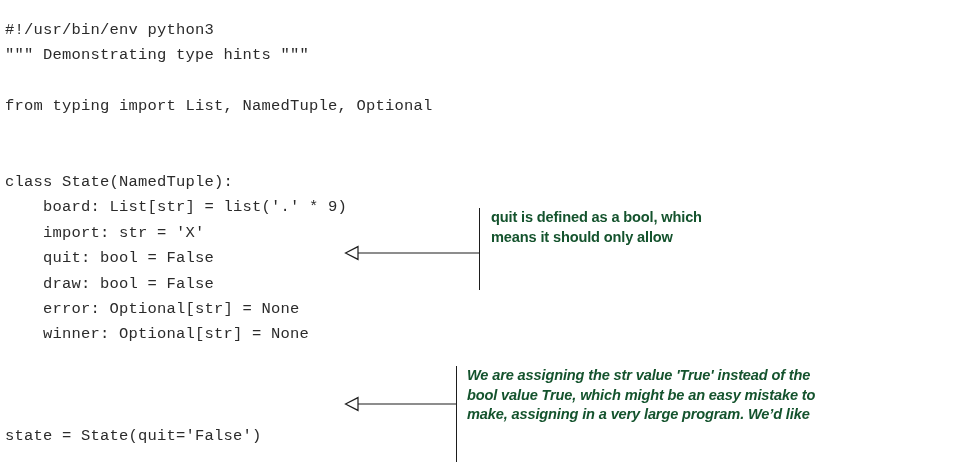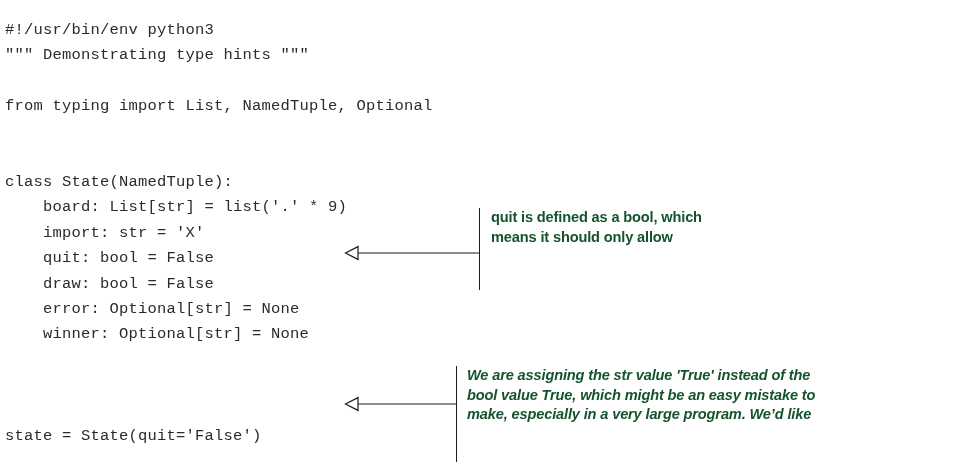--- a/index.html
+++ b/index.html
@@ -124,15 +124,15 @@
     <div>quit is defined as a bool, which</div>
     <div>means it should only allow</div>
   </div>
 </div>
 
 <div id="callout-assign-str">
   <div class="callout-rule"></div>
   <div class="callout-text">
     <div>We are assigning the str value 'True' instead of the</div>
     <div>bool value True, which might be an easy mistake to</div>
-    <div>make, especially in a very large program. We’d like</div>
+    <div>make, assigning in a very large program. We’d like</div>
   </div>
 </div>
 
 </body></html>

